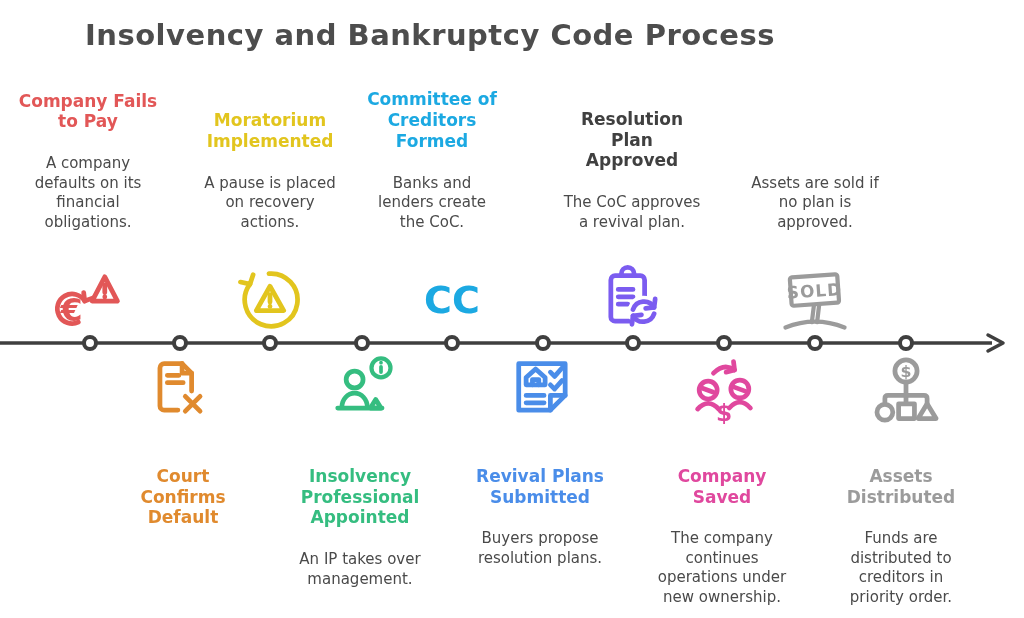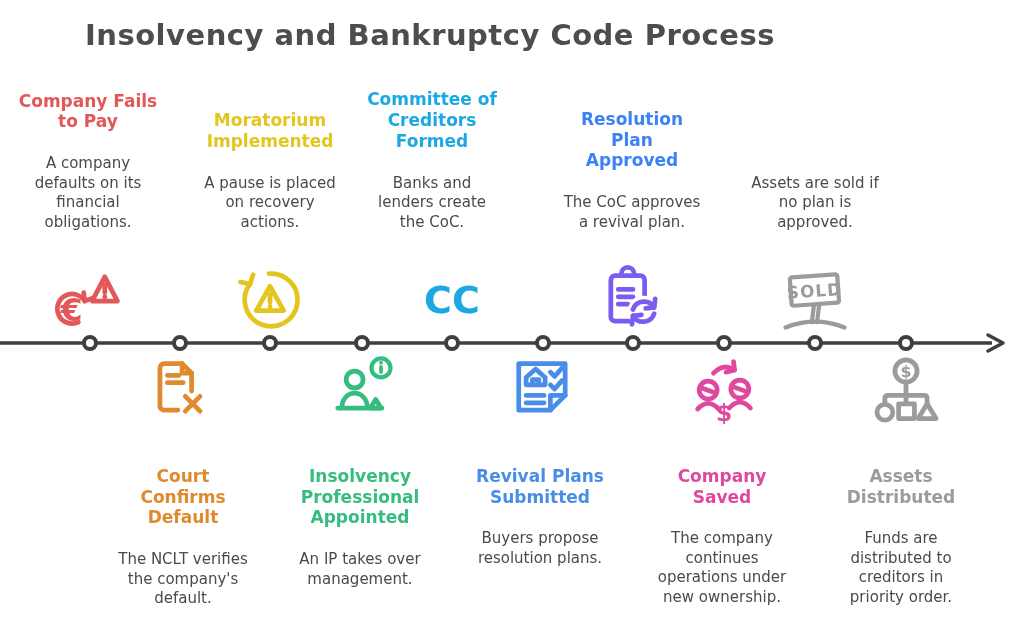--- a/index.html
+++ b/index.html
@@ -93,39 +93,36 @@
 </div>
 <div class="stage top" style="left:337px">
   <div class="stage-title" style="color: rgb(28, 169, 226);">Committee of
 Creditors
 Formed</div>
   <div class="stage-desc">Banks and
 lenders create
 the CoC.</div>
 </div>
 <div class="stage top" style="left:537px">
-  <div class="stage-title" style="color: #3b82f6;">Resolution
+  <div class="stage-title" style="color: #404040;">Resolution
 Plan
 Approved</div>
   <div class="stage-desc">The CoC approves
 a revival plan.</div>
 </div>
 <div class="stage top" style="left:720px">
   <div class="stage-desc">Assets are sold if
 no plan is
 approved.</div>
 </div>
 
 <div class="stage bottom" style="left:88px">
   <div class="stage-title" style="color: rgb(224, 138, 46);">Court
 Confirms
 Default</div>
-  <div class="stage-desc">The NCLT verifies
-the company's
-default.</div>
 </div>
 <div class="stage bottom" style="left:265px">
   <div class="stage-title" style="color: rgb(53, 189, 128);">Insolvency
 Professional
 Appointed</div>
   <div class="stage-desc">An IP takes over
 management.</div>
 </div>
 <div class="stage bottom" style="left:445px">
   <div class="stage-title" style="color: rgb(74, 141, 233);">Revival Plans

